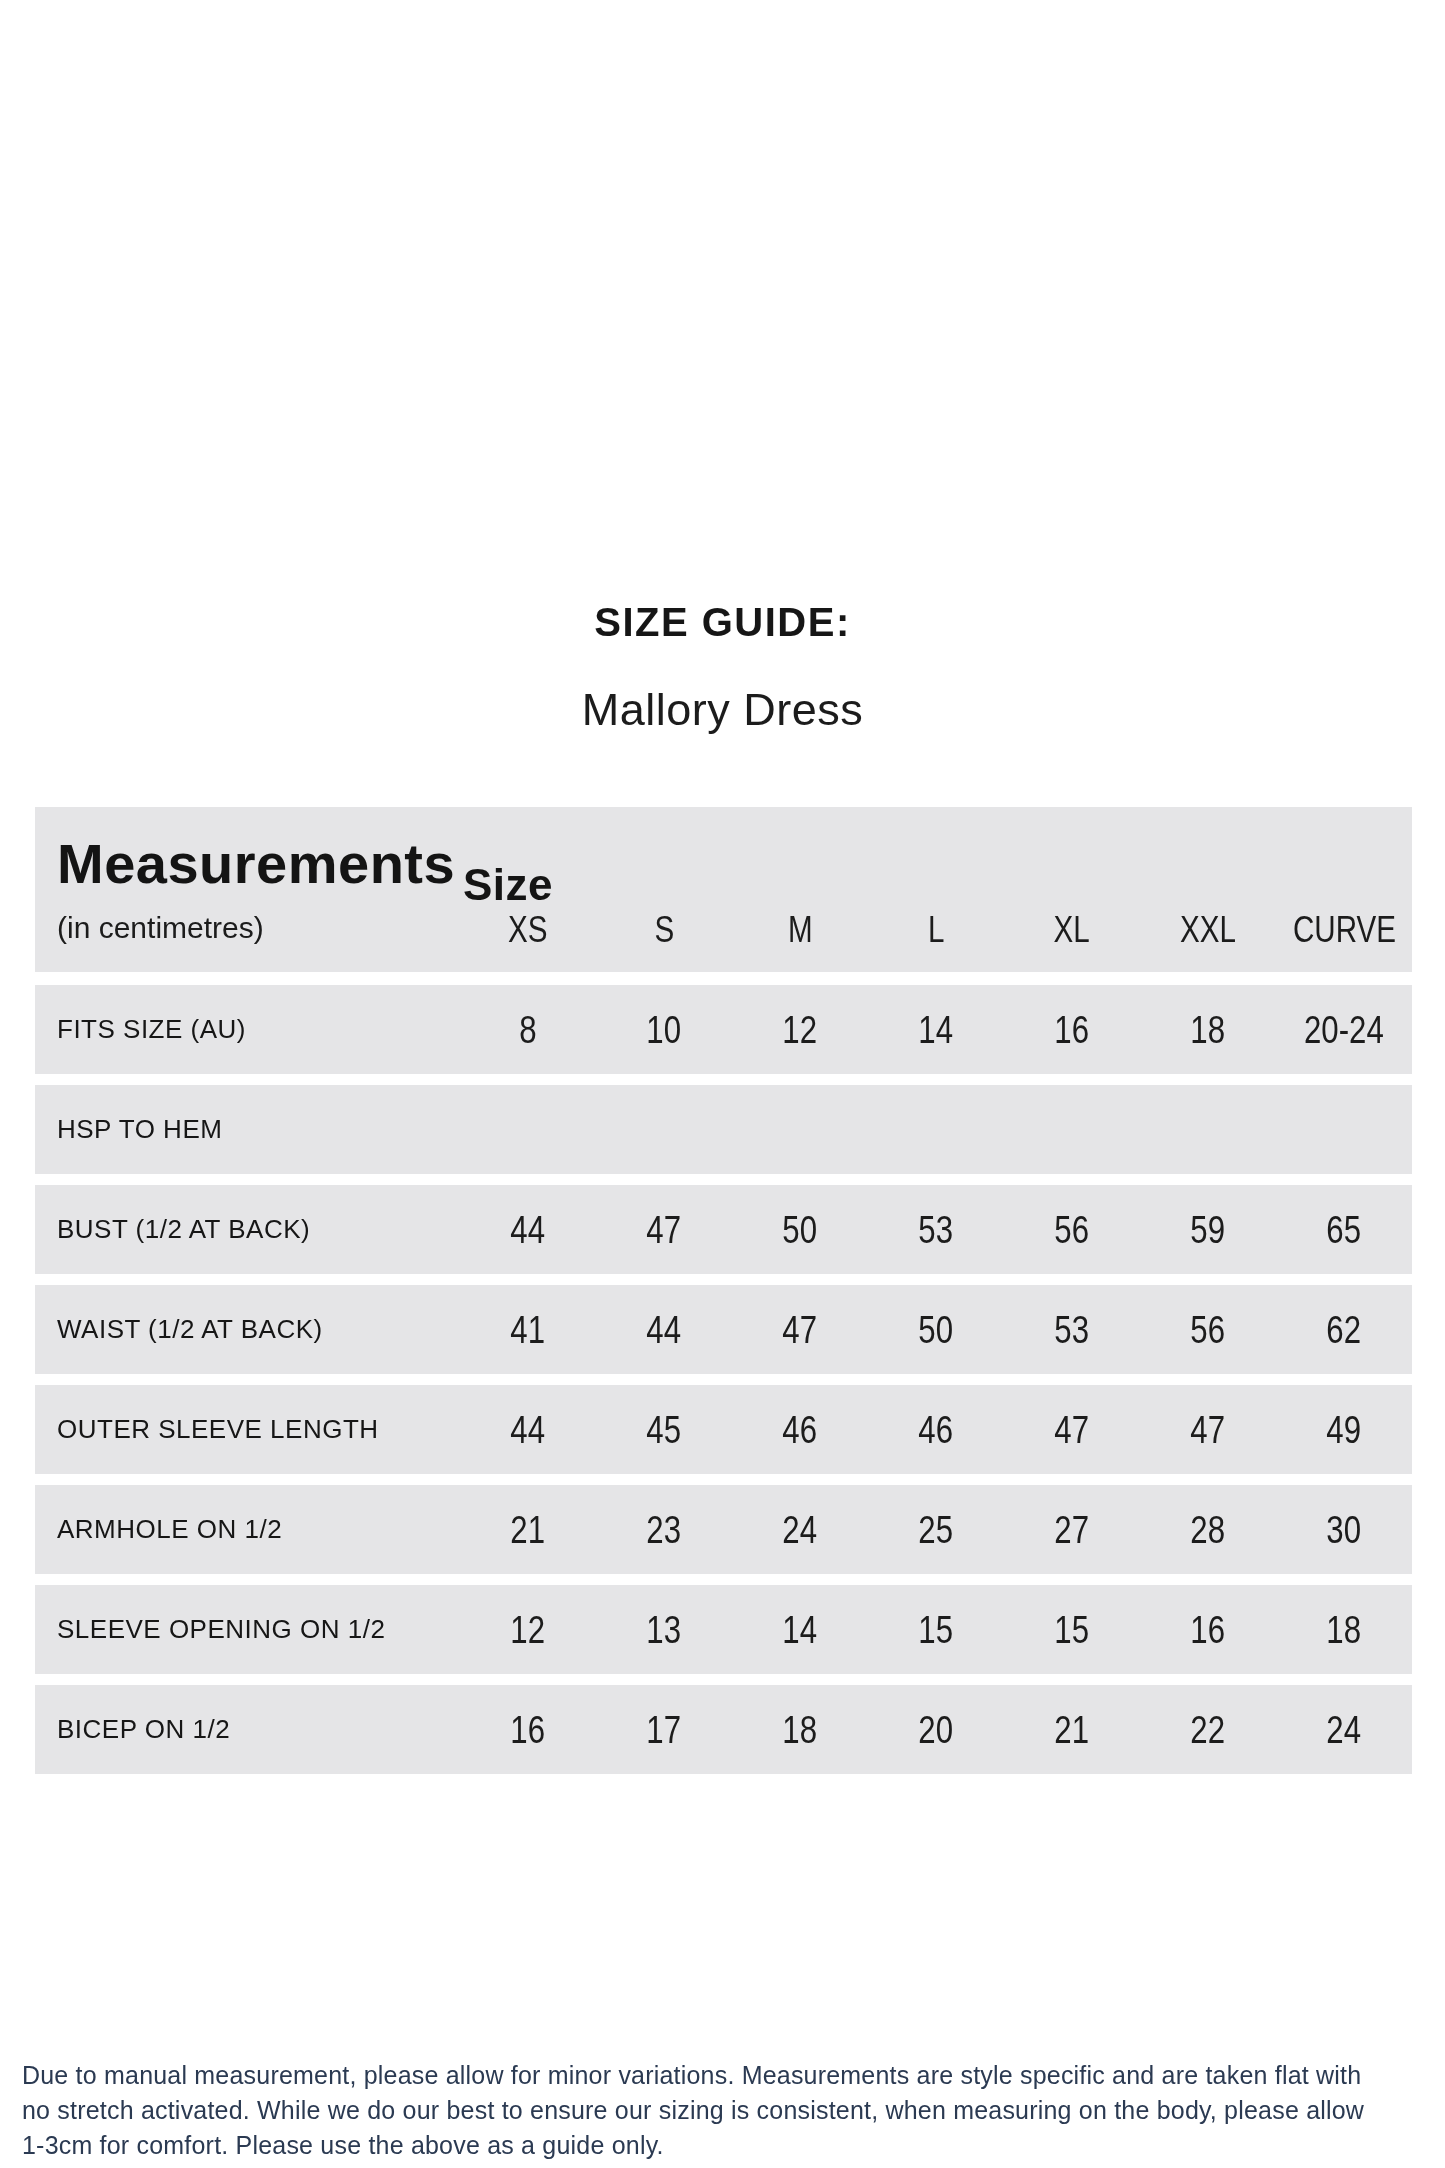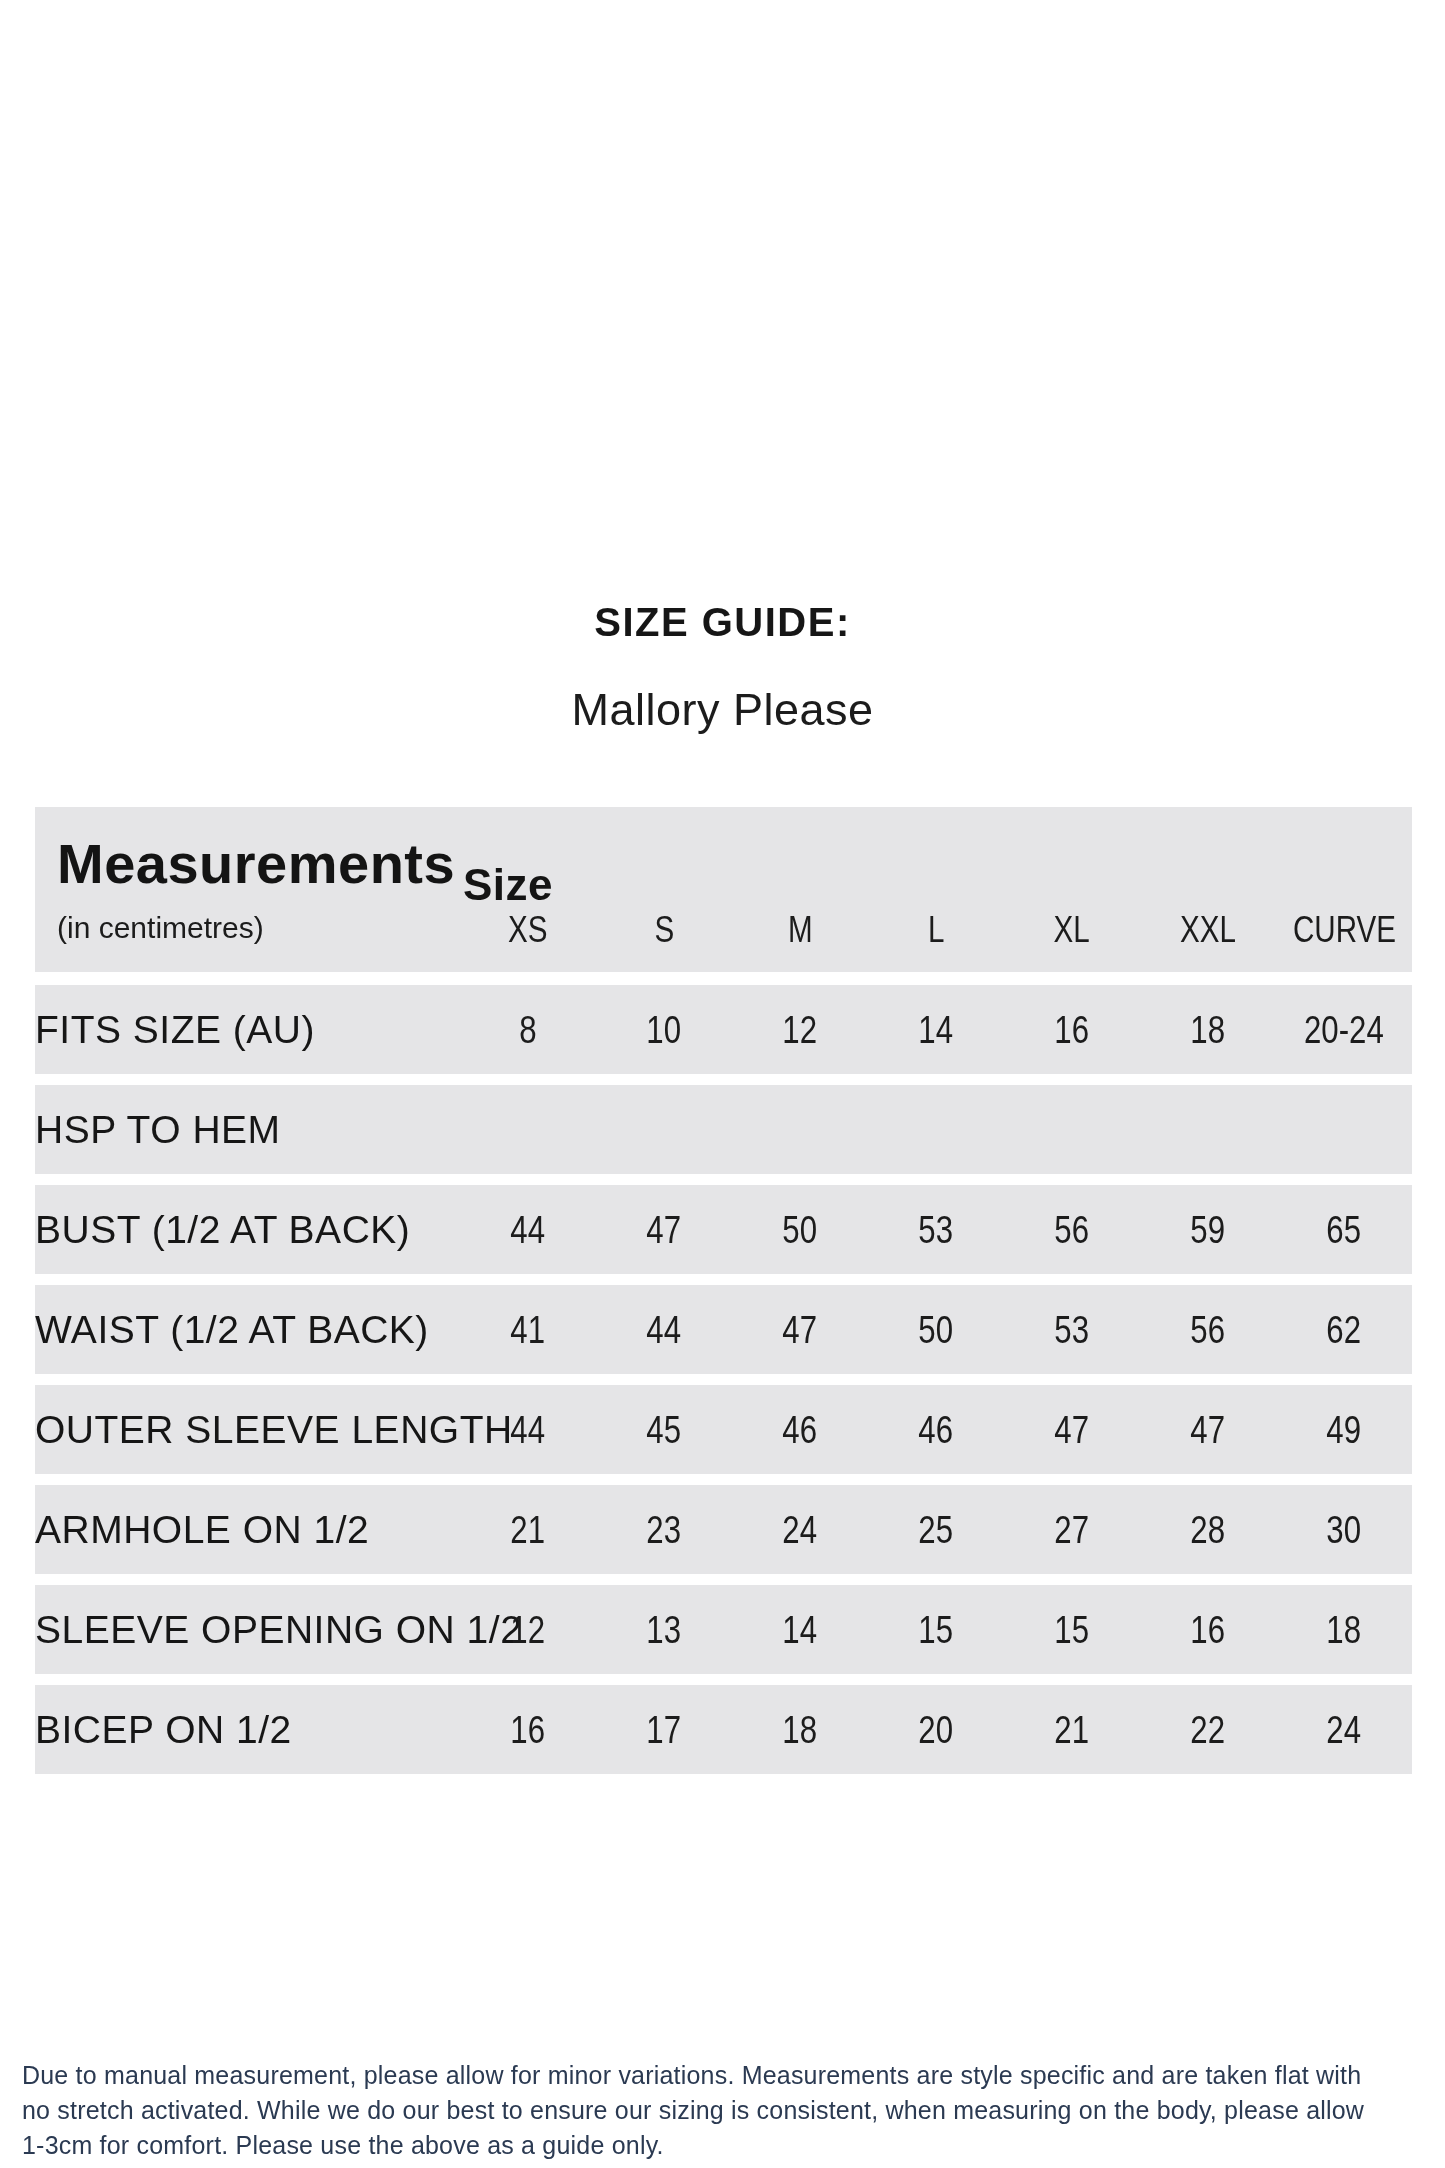--- a/index.html
+++ b/index.html
@@ -38,39 +38,39 @@
     position: absolute; left: 425px; right: 0; top: 102px;
     display: flex;
   }
   .size-col { flex: 1; text-align: center; font-size: 37px; color: #1c1c1c; }
 
   .table-row {
     height: 89px; margin-bottom: 11px;
     display: flex; align-items: center;
   }
   .row-label {
-    width: 425px; flex-shrink: 0;
-    font-size: 39px; letter-spacing: 0.5px; white-space: nowrap; color: #161616;
+    width: 425px; padding-left: 22px; flex-shrink: 0;
+    font-size: 26px; letter-spacing: 0.5px; white-space: nowrap; color: #161616;
   }
   .row-values { flex: 1; display: flex; }
   .row-cell { flex: 1; text-align: center; font-size: 39px; color: #1c1c1c; }
 
   
   .cond { display: inline-block; transform: scaleX(0.8); transform-origin: center; font-weight: 400; }
 
   .footer-note {
     position: absolute; left: 22px; top: 2058px; width: 1410px;
     font-size: 25px; line-height: 35px; color: #2b3a52; letter-spacing: 0.2px;
   }
 </style>
 </head>
 <body>
 
 <div class="page-title">SIZE GUIDE:</div>
-<div class="page-subtitle">Mallory Please</div>
+<div class="page-subtitle">Mallory Dress</div>
 
 <div class="size-table">
 
   <div class="table-header band">
     <div class="measurements-title">Measurements</div>
     <div class="centimetres-sub">(in centimetres)</div>
     <div class="size-title">Size</div>
     <div class="size-cols">
       <div class="size-col"><span class="cond">XS</span></div>
       <div class="size-col"><span class="cond">S</span></div>

